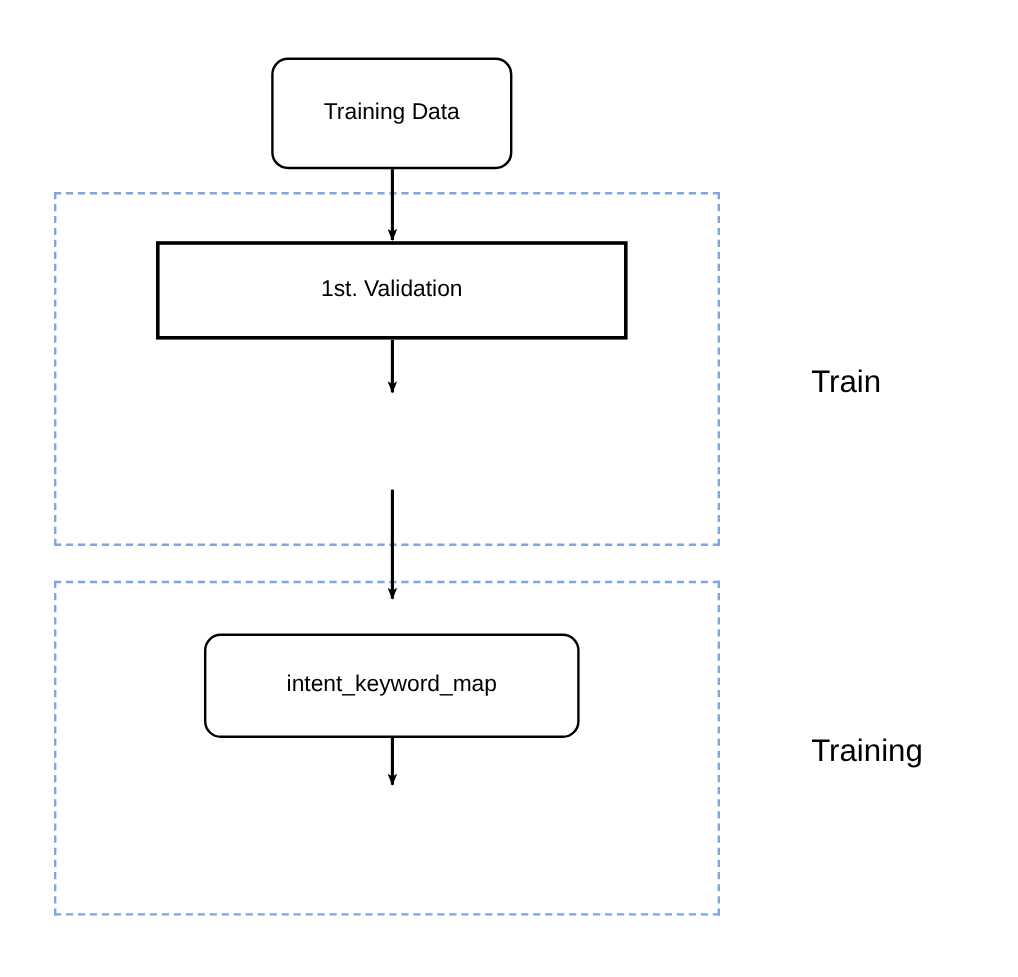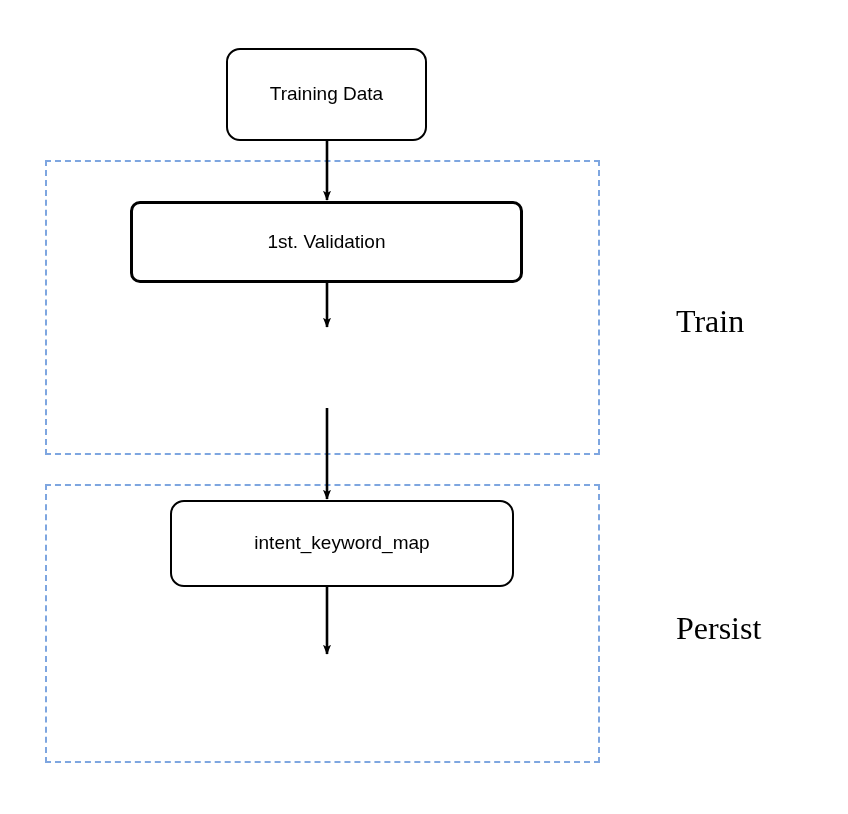--- a/index.html
+++ b/index.html
@@ -27,50 +27,50 @@
     background: transparent;
     box-sizing: border-box;
   }
   #group-train  { left: 45px;  top: 160px; width: 555px; height: 295px; }
   #group-persist{ left: 45px;  top: 484px; width: 555px; height: 279px; }
 
   
   .group-label {
     position: absolute;
     color: #000000;
-    font-size: 32px;
+    font-size: 26px;
     line-height: 1;
     white-space: nowrap;
-    font-family: Liberation Serif, serif;
+    font-family: Liberation Sans, sans-serif;
   }
   #label-train   { left: 676px; top: 305px; }
   #label-persist { left: 676px; top: 612px; }
 
   
   .node {
     position: absolute;
     box-sizing: border-box;
     background: #ffffff;
     border: 2px solid #000000;
     display: flex;
     align-items: center;
     justify-content: center;
     text-align: center;
     color: #000000;
     font-size: 19px;
     line-height: 1.2;
     font-family: "Liberation Sans", sans-serif;
   }
   .node.rounded { border-radius: 14px; }
-  .node.sharp   { border-radius: 10px; border-width: 3px; }
+  .node.sharp   { border-radius: 0; border-width: 3px; }
 
   #node-training-data     { left: 226px; top: 48px;  width: 201px; height: 93px; }
   #node-first-validation  { left: 130px; top: 201px; width: 393px; height: 82px; }
   #node-second-validation { left: 130px; top: 328px; width: 393px; height: 80px; }
-  #node-intent-keyword-map{ left: 170px; top: 500px; width: 344px; height: 87px; }
+  #node-intent-keyword-map{ left: 170px; top: 528px; width: 313px; height: 87px; }
   #node-model-file        { left: 170px; top: 655px; width: 313px; height: 90px; }
 
   
   .connector {
     position: absolute;
     left: 0;
     top: 0;
     width: 848px;
     height: 814px;
     pointer-events: none;
@@ -110,15 +110,15 @@
   </div>
 
 
   <div class="node rounded" id="node-intent-keyword-map">
     <span>intent_keyword_map</span>
   </div>
 
 
   <div class="group-label" id="label-train">Train</div>
 
-  <div class="group-label" id="label-persist">Persist</div>
+  <div class="group-label" id="label-persist">Training</div>
 
 </div>
 
 </body></html>

